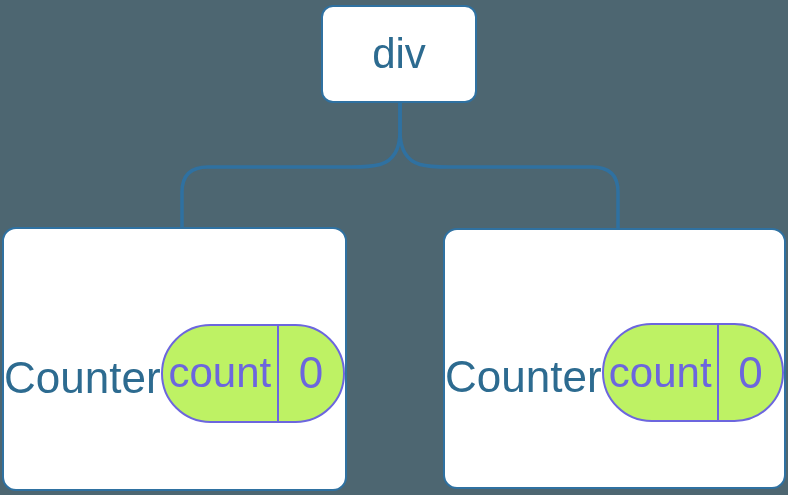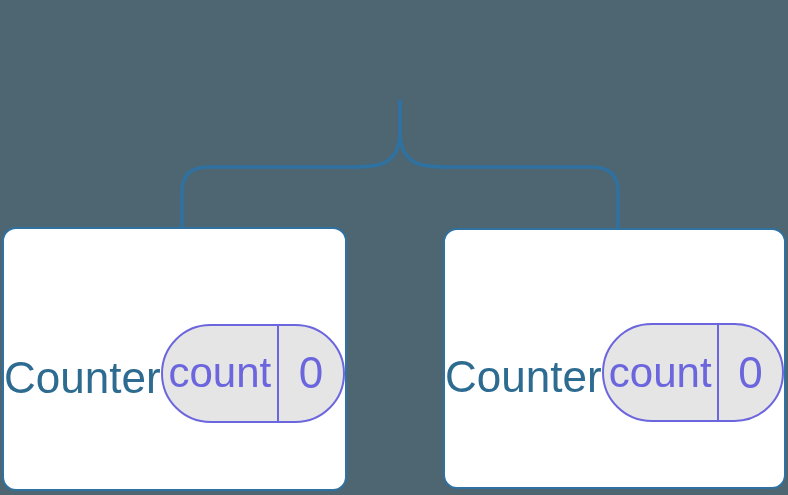--- a/index.html
+++ b/index.html
@@ -58,21 +58,21 @@
   }
   .pill {
     margin-top: 28px;
     width: 274px; height: 99px;
     border: 2px solid #6C66DE;
     border-radius: 60px;
     box-sizing: border-box;
     display: flex;
     align-items: stretch;
     overflow: hidden;
-    background: #e5e5e5;
+    background: #bef264;
   }
   .pill-key {
     flex: 0 0 63.5%;
     display: flex;
     align-items: center;
     justify-content: center;
     border-right: 2px solid #6C66DE;
     color: #6C66DE;
     font-size: 42px;
   }
@@ -88,20 +88,23 @@
 </head>
 <body>
 
 <div class="canvas">
 
   <svg class="connector-svg" viewBox="0 0 788 495" aria-hidden="true">
     <path d="M400 101 L400 131 C400 151 392 161 380 164.5 C371 167 361 167 351 167 L208 167 C191 167 182 175 182 192 L182 230"></path>
     <path d="M400 101 L400 131 C400 151 408 161 420 164.5 C429 167 439 167 449 167 L592 167 C609 167 618 175 618 192 L618 231"></path>
   </svg>
 
+  <div class="node-root">
+    <span>div</span>
+  </div>
 
   <div class="card card-1">
     <div class="card-title">Counter</div>
     <div class="pill">
       <div class="pill-key">count</div>
       <div class="pill-value">0</div>
     </div>
   </div>
 
   <div class="card card-2">

